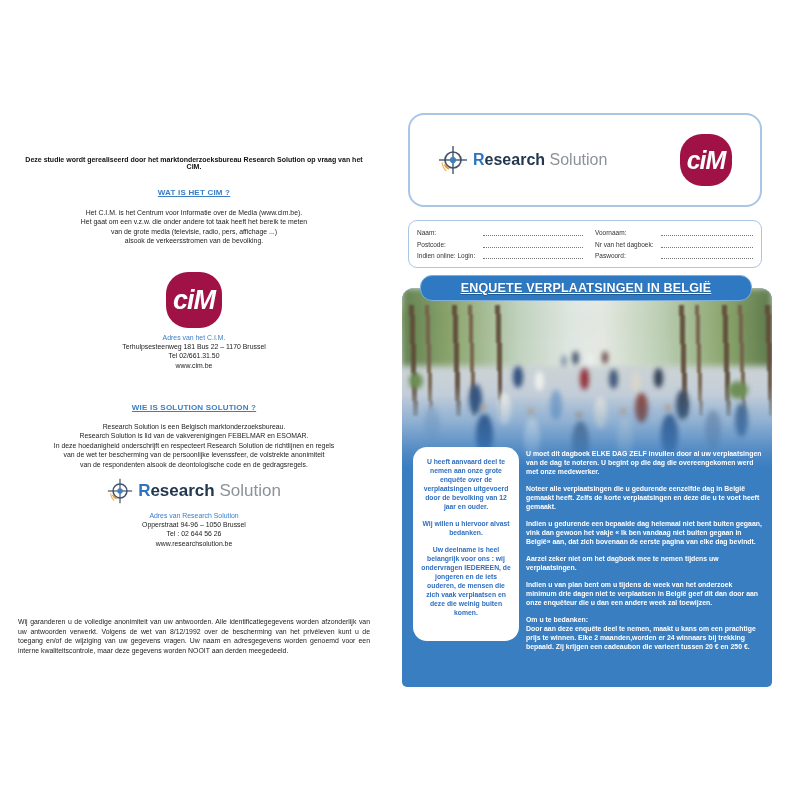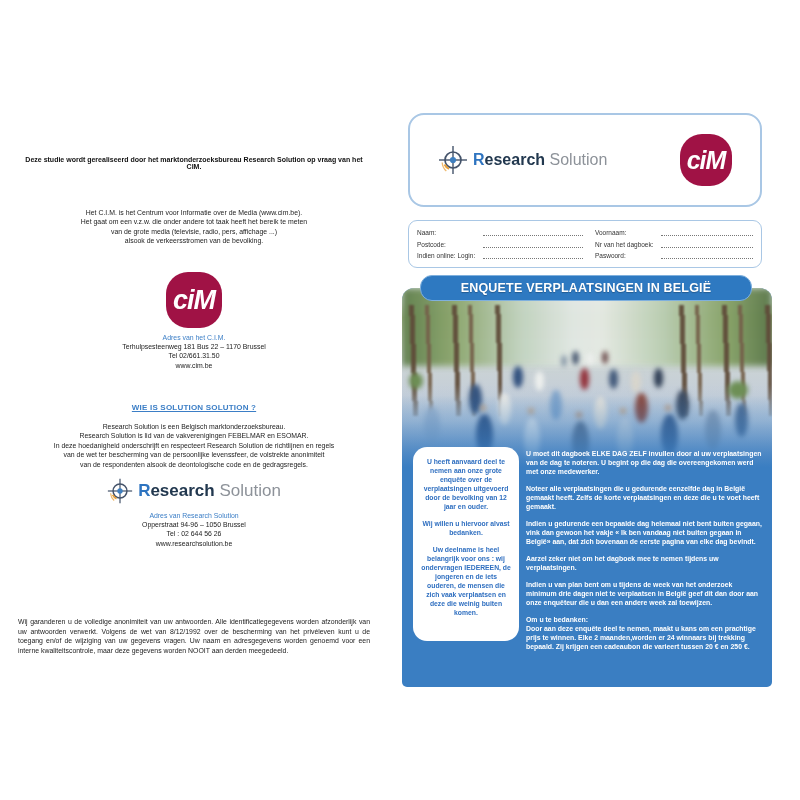--- a/index.html
+++ b/index.html
@@ -34,21 +34,21 @@
   .form-box{position:absolute;left:6px;top:220px;width:354px;height:48px;border:1.5px solid #a9c7e5;
             border-radius:9px;background:#fff;display:flex;flex-direction:column;justify-content:space-evenly;
             padding:3px 8px;box-sizing:border-box;}
   .form-row{display:flex;align-items:flex-end;font-size:6.5px;color:#333;gap:4px;}
   .f-lbl1{width:62px;flex:none;}
   .f-lbl2{width:62px;flex:none;margin-left:8px;}
   .dots{flex:1;border-bottom:1px dotted #777;height:6px;}
   .dots2{width:92px;flex:none;border-bottom:1px dotted #777;height:6px;}
   .banner{position:absolute;left:18px;top:275px;width:330px;height:24px;background:#2e79c1;
           border:1px solid #7fb0dd;border-radius:12px;z-index:6;display:flex;align-items:center;justify-content:center;
-          color:#fff;font-weight:bold;font-size:12.5px;letter-spacing:.2px;text-shadow:0 1px 1px rgba(0,0,0,.25);}
+          color:#fff;font-weight:bold;font-size:12.5px;letter-spacing:.2px;text-shadow:0 1px 1px rgba(0,0,0,.25);text-decoration:underline;}
   .scene{position:absolute;left:0;top:288px;width:370px;height:399px;border-radius:12px 12px 5px 5px;
          overflow:hidden;background:#3a7ec2;}
   .photo{position:absolute;left:0;top:0;width:370px;height:185px;
          background:linear-gradient(180deg,#dfe8ec 0%,#cdd9d2 8%,#aabb95 16%,#bcc8b4 26%,#ccd4d4 40%,#c6cfd8 55%,#b3c4d6 75%,#90add0 100%);}
   .foliage{position:absolute;left:0;top:0;width:100%;height:42%;filter:blur(3px);opacity:.95;
            background:linear-gradient(90deg,#5e7d4a 0%,#8ba56c 14%,#c2d3c0 32%,#e2e8e4 46%,#e6eae4 54%,#bccfb4 70%,#86a166 88%,#587546 100%);}
   .trunks{position:absolute;top:9%;height:60%;width:27%;filter:blur(1px);opacity:.92;
           background:repeating-linear-gradient(88deg,rgba(0,0,0,0) 0 11px,#5f4b39 11px 16px,rgba(0,0,0,0) 16px 27px,#75604a 27px 31px,rgba(0,0,0,0) 31px 43px);}
   .trunks.l{left:0;} .trunks.r{right:0;}
   .pave{position:absolute;left:0;top:0;width:100%;height:100%;
@@ -70,20 +70,21 @@
 </style>
 </head>
 <body>
 
 <div class="canvas">
 
   <div class="lp">
 
     <div class="lp-intro">Deze studie wordt gerealiseerd door het marktonderzoeksbureau Research Solution op vraag van het CIM.</div>
 
+    <div class="sec-head" style="top:188px;">WAT IS HET CIM ?</div>
 
     <div class="lp-para" style="top:208px;">
       <div>Het C.I.M. is het Centrum voor Informatie over de Media (www.cim.be).</div>
       <div>Het gaat om een v.z.w. die onder andere tot taak heeft het bereik te meten</div>
       <div>van de grote media (televisie, radio, pers, affichage ...)</div>
       <div>alsook de verkeersstromen van de bevolking.</div>
     </div>
 
     <div class="cim-logo cim-logo-lp">
       <span>ciM</span>

